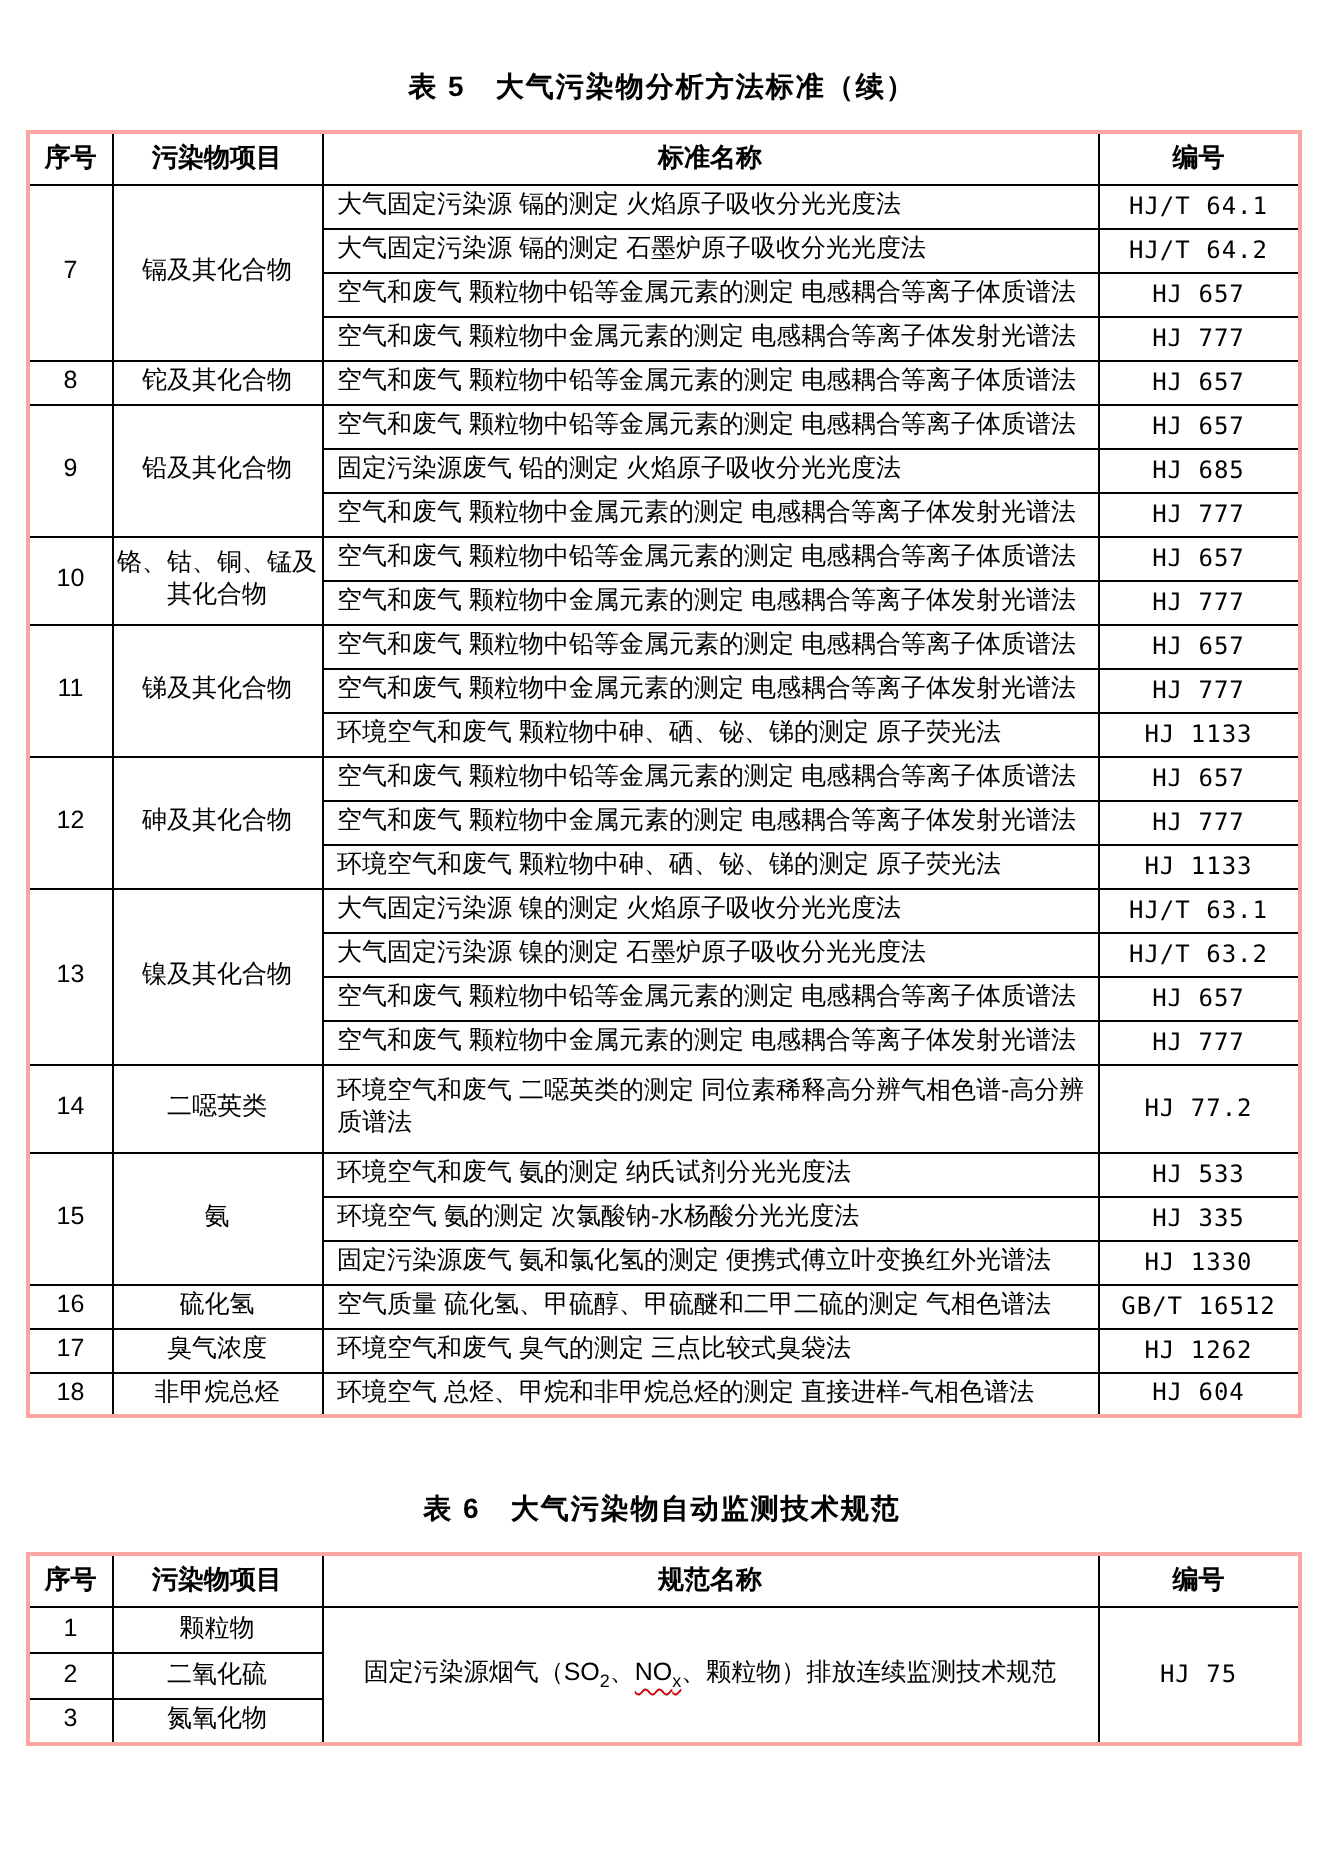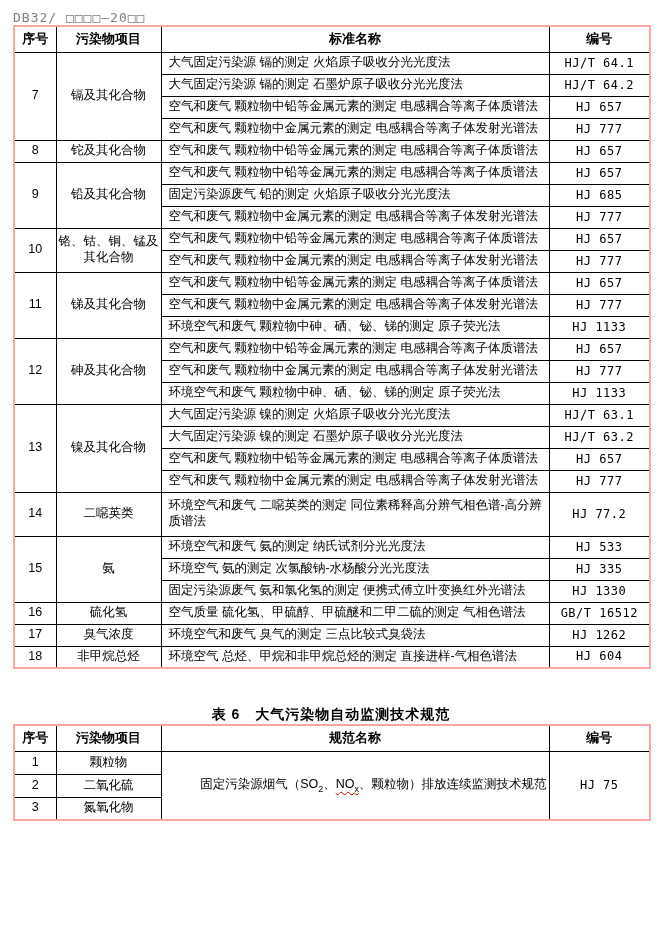--- a/index.html
+++ b/index.html
@@ -15,21 +15,21 @@
   .doc-code {
     font-family: "DejaVu Sans Mono", monospace;
     font-size: 13px; color: #808080; letter-spacing: 1px;
   }
 
   .table-title {
     text-align: center; font-weight: bold; font-size: 14px;
     letter-spacing: 1px;
   }
   .title5 { margin-top: 25px; margin-bottom: 12px; }
-  .title6 { margin-top: 37px; margin-bottom: 0; }
+  .title6 { margin-top: 37px; margin-bottom: 12px; }
 
   table {
     width: 636px; border-collapse: collapse; table-layout: fixed;
     border: 2px solid #fca5a5;
   }
   th, td { border: 1px solid #000; vertical-align: middle; }
   th {
     font-size: 13px; font-weight: bold; height: 26px;
     text-align: center; padding: 0 2px;
   }
@@ -37,21 +37,21 @@
     font-size: 12.5px; height: 22px; padding: 0 2px;
     text-align: center; line-height: 1.25;
   }
   td.name { text-align: left; padding: 1px 4px 1px 7px; }
   td.code {
     font-family: "DejaVu Sans Mono", monospace;
     font-size: 12px; letter-spacing: 0.5px;
   }
   tr.tall td { height: 44px; }
   #table6 td { height: 23px; }
-  td.spec { text-align: right; }
+  td.spec { text-align: center; }
 
   sub.chem { font-size: 9px; line-height: 0; }
   .nox {
     text-decoration-line: underline;
     text-decoration-style: wavy;
     text-decoration-color: #cc0000;
     text-decoration-thickness: 1px;
     text-underline-offset: 3px;
   }
 
@@ -59,22 +59,22 @@
   .footnote .num {
     font-family: "DejaVu Sans Mono", monospace;
     font-size: 12.5px; letter-spacing: 1px;
   }
 </style>
 </head>
 <body>
 
 <div class="page">
 
-  <div class="doc-code">DB32/ □□□□—20□□</div>
-
+
+  <div class="table-title title5">表 5　大气污染物分析方法标准（续）</div>
 
   <table id="table5">
     <colgroup>
       <col style="width:42px">
         <col style="width:105px">
         <col style="width:388px">
         <col style="width:101px">
     </colgroup>
     <thead>
       <tr>

